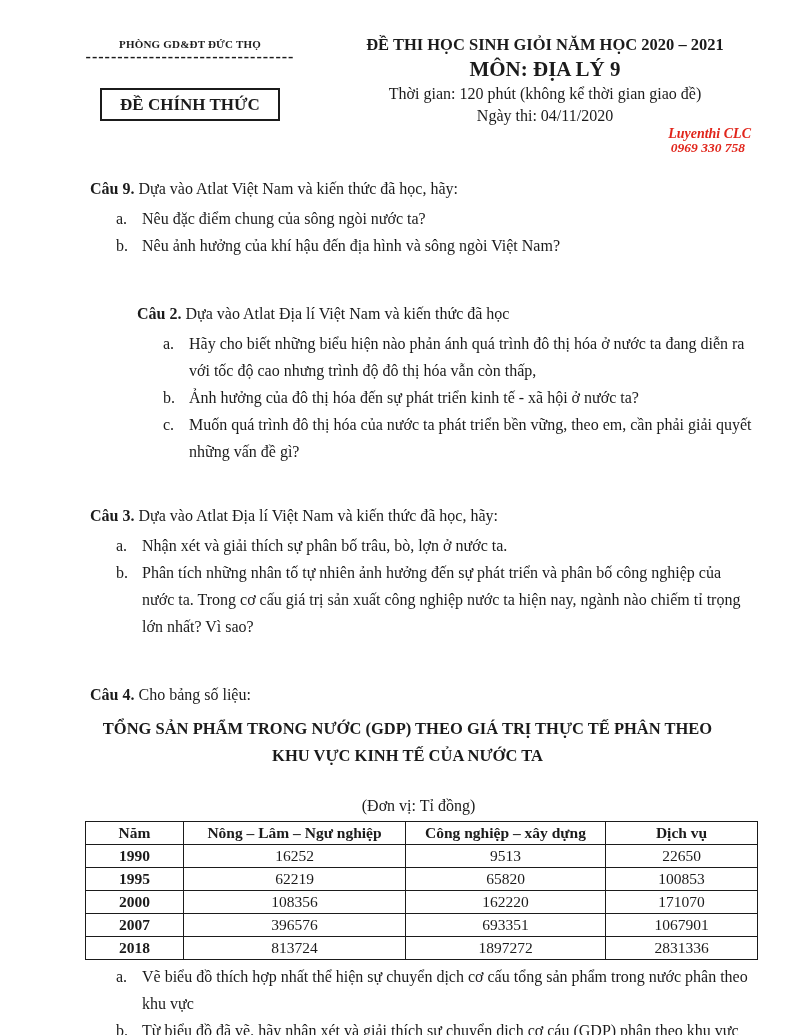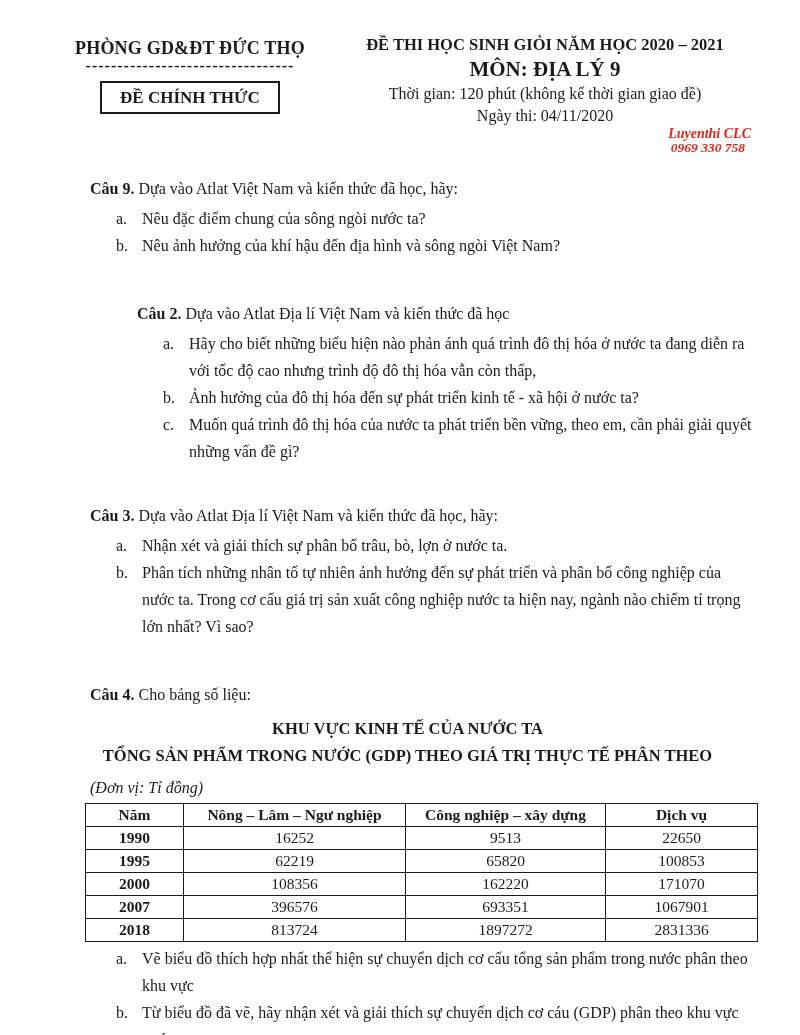--- a/index.html
+++ b/index.html
@@ -12,29 +12,29 @@
     color: #1b1b1b;
     font-family: "Liberation Serif", "DejaVu Serif", serif;
     font-size: 16px;
     overflow: hidden;
     box-sizing: border-box;
     padding: 34px 45px 0 90px;
   }
   
   .header { display: flex; align-items: flex-start; margin-left: -45px; }
   .header-left { width: 290px; text-align: center; padding-top: 4px; }
-  .dept { font-weight: bold; font-size: 18px; letter-spacing: 0.2px; }
+  .dept { font-weight: bold; font-size: 11px; letter-spacing: 0.2px; }
   .hdr-divider { font-weight: bold; letter-spacing: 1px; line-height: 10px; margin-top: 2px; }
   .official-box {
     display: inline-block;
     border: 2px solid #1b1b1b;
     padding: 5px 18px 4px 18px;
     font-weight: bold;
     font-size: 17px;
-    margin-top: 10px;
+    margin-top: 26px;
   }
   .header-right { flex: 1; text-align: center; line-height: 1.32; }
   .exam-title { font-weight: bold; font-size: 16.5px; }
   .subject { font-weight: bold; font-size: 21px; }
   .duration, .exam-date { font-size: 16px; }
   .brand { text-align: right; padding-right: 4px; margin-top: 1px; line-height: 1.0; }
   .brand-name { font-weight: bold; font-style: italic; font-size: 14px; }
   .brand-phone { font-weight: bold; font-style: italic; font-size: 13.5px; padding-right: 6px; font-family: Liberation Serif, serif; }
   
   .q-head { margin: 0; padding: 0; }
@@ -42,21 +42,21 @@
   .q1 { margin-top: 26px; }
   .q2 { margin-top: 46px; margin-left: 47px; }
   .q3 { margin-top: 42px; }
   .q4 { margin-top: 46px; }
   .q-list { margin: 7px 0 0 0; padding-left: 26px; }
   .q-item { display: flex; line-height: 27px; }
   .q-marker { width: 26px; flex: 0 0 26px; }
   .q-text { flex: 1; padding-right: 2px; }
   
   .tbl-title { text-align: center; font-weight: bold; font-size: 16.5px; line-height: 1.6; margin-top: 12px; margin-left: -30px; }
-  .unit-note { text-align: left; font-style: italic; margin-top: 10px; padding-right: 8px; }
+  .unit-note { text-align: center; margin-top: 28px; padding-right: 8px; }
   .tbl-wrap { margin-left: -5px; margin-top: 6px; }
   table.gdp { border-collapse: collapse; width: 672px; table-layout: fixed; }
   table.gdp th, table.gdp td {
     border: 1.5px solid #1b1b1b;
     text-align: center;
     font-size: 15.5px;
     padding: 1px 2px;
     height: 20px;
     line-height: 18px;
     margin-top: 33px;
@@ -135,22 +135,22 @@
         <span class="q-marker">b.</span>
         <span class="q-text">Phân tích những nhân tố tự nhiên ảnh hưởng đến sự phát triển và phân bố công nghiệp của nước ta. Trong cơ cấu giá trị sản xuất công nghiệp nước ta hiện nay, ngành nào chiếm tỉ trọng lớn nhất? Vì sao?</span>
       </div>
     </div>
   </div>
 
   <div class="q4">
     <p class="q-head"><span class="q-label">Câu 4.</span> <span>Cho bảng số liệu:</span></p>
 
     <div class="tbl-title">
+      <div>TỔNG SẢN PHẨM TRONG NƯỚC (GDP) THEO GIÁ TRỊ THỰC TẾ PHÂN THEO</div>
       <div>KHU VỰC KINH TẾ CỦA NƯỚC TA</div>
-      <div>TỔNG SẢN PHẨM TRONG NƯỚC (GDP) THEO GIÁ TRỊ THỰC TẾ PHÂN THEO</div>
     </div>
 
     <div class="unit-note">(Đơn vị: Tỉ đồng)</div>
 
     <div class="tbl-wrap">
       <table class="gdp">
         <colgroup>
           <col class="col-year">
             <col class="col-agri">
             <col class="col-ind">

